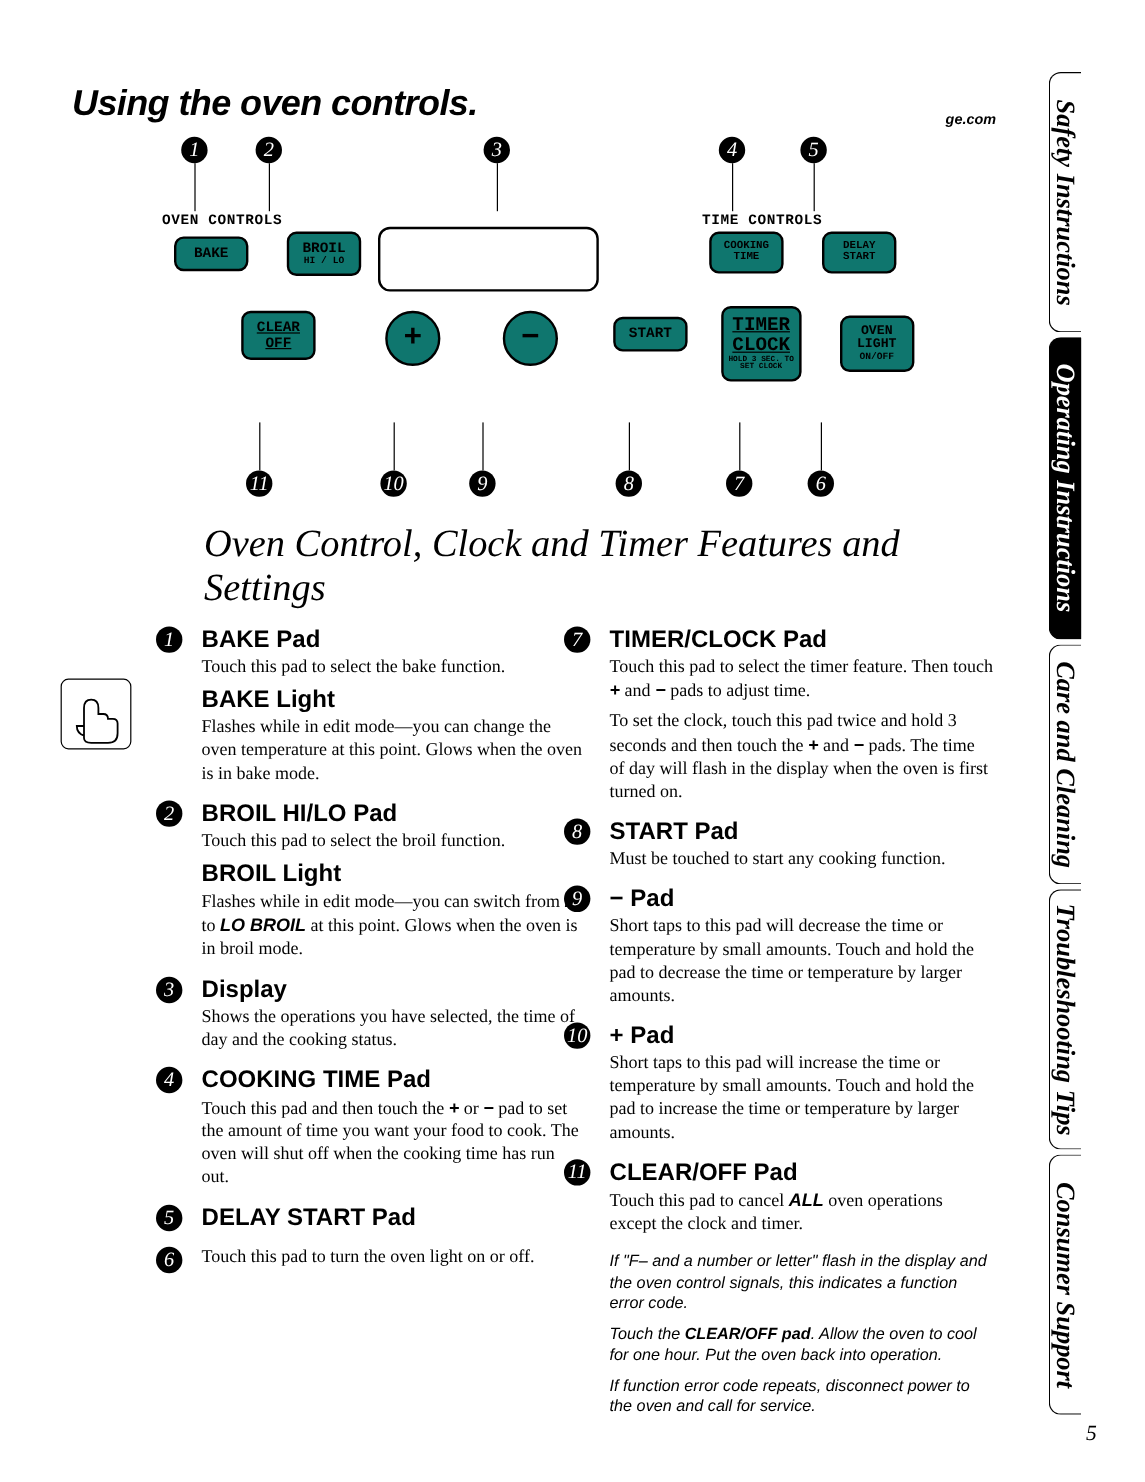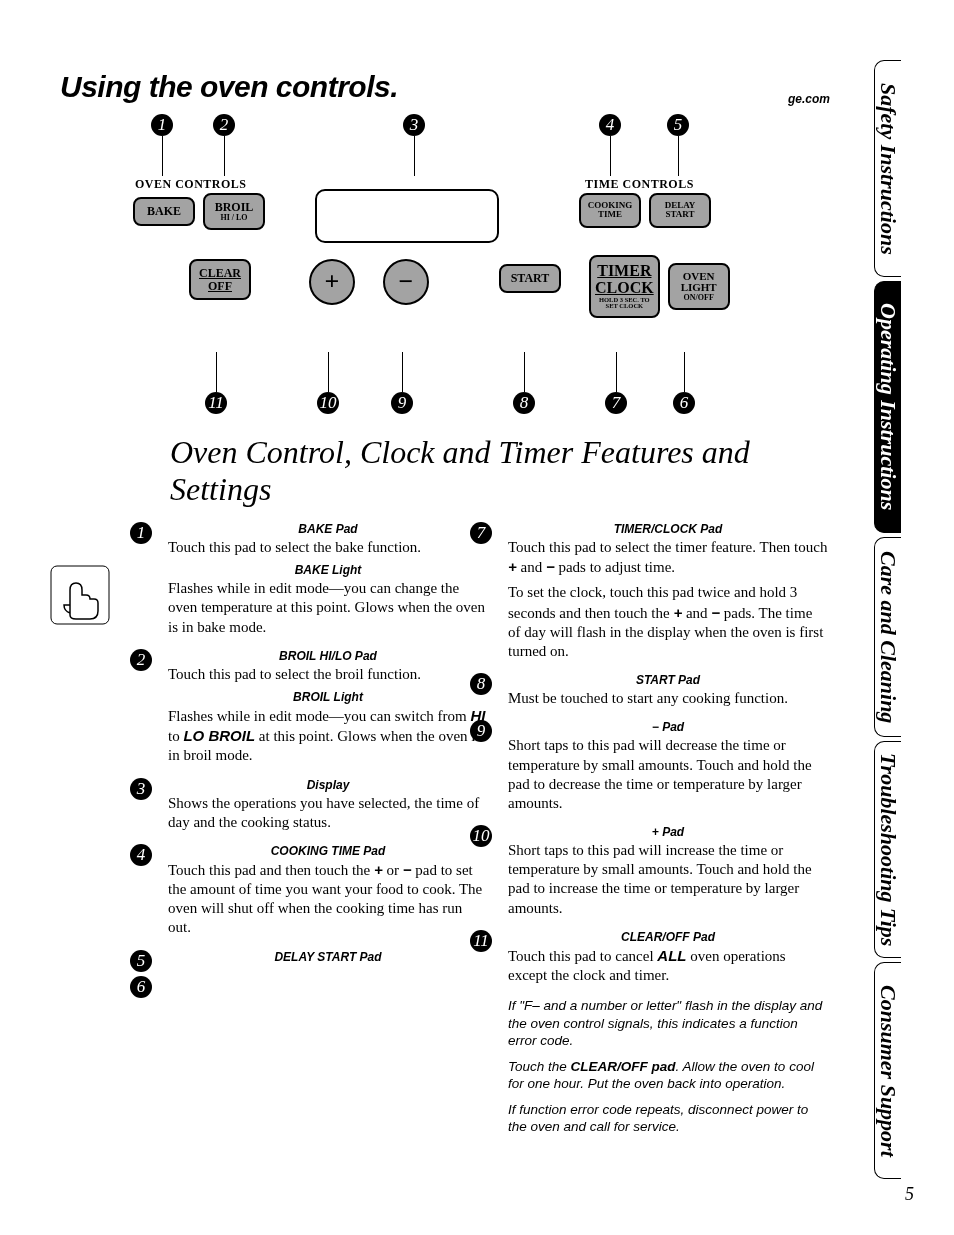--- a/index.html
+++ b/index.html
@@ -86,34 +86,34 @@
     font-size: 17px;
     line-height: 22px;
     text-align: center;
     font-style: italic;
   }
   .lead { width: 1px; background: #000; height: 40px; margin: 0 auto; }
   .panel {
     position: absolute;
     top: 65px; left: 0;
     width: 620px; height: 170px;
-    font-family: Liberation Serif, serif;
+    font-family: Liberation Mono, monospace;
     font-weight: 800;
   }
   .panel .row { position: absolute; display: flex; align-items: center; }
   .btn {
     border: 2px solid #000;
     border-radius: 8px;
     text-align: center;
     padding: 6px 4px;
-    margin: 0 4px;
+    margin: 0 16px;
     font-size: 12px;
     line-height: 1.05;
     min-width: 50px;
-    background: #a3a3a3;
+    background: #0f766e;
   }
   .btn.small { font-size: 9px; }
   .btn.round {
     border-radius: 50%;
     width: 42px; height: 42px;
     min-width: 42px;
     padding: 0;
     display: flex; align-items: center; justify-content: center;
     font-size: 26px;
   }
@@ -147,25 +147,23 @@
   .cols {
     display: flex;
     gap: 20px;
     margin-left: 108px;
   }
   .col { width: 320px; }
   .item { position: relative; margin-bottom: 12px; padding-left: 0; }
   .item .num.abs { position: absolute; left: -38px; top: 0; }
   .ihead {
     font-family: Arial, sans-serif;
-    font-style: italic;
     font-weight: 700;
-    font-size: 12px;
+    font-size: 20px;
     margin: 0 0 2px 0;
-    text-align: center;
   }
   .ibody {
     font-size: 15px;
     line-height: 1.28;
     margin: 0 0 6px 0;
   }
   .ibody .b { font-family: Arial, sans-serif; font-weight: 800; font-style: italic; }
   .note {
     font-family: Arial, sans-serif;
     font-style: italic;
@@ -328,20 +326,21 @@
           <span class="num abs">4</span>
           <p class="ihead">COOKING TIME Pad</p>
           <p class="ibody">Touch this pad and then touch the <span class="b">+</span> or <span class="b">−</span> pad to set the amount of time you want your food to cook. The oven will shut off when the cooking time has run out.</p>
         </div>
         <div class="item">
           <span class="num abs">5</span>
           <p class="ihead">DELAY START Pad</p>
         </div>
         <div class="item">
           <span class="num abs">6</span>
+          <p class="ibody">Touch this pad to turn the oven light on or off.</p>
         </div>
       </div>
     <div class="col" id="col-right">
         <div class="item">
           <span class="num abs">7</span>
           <p class="ihead">TIMER/CLOCK Pad</p>
           <p class="ibody">Touch this pad to select the timer feature. Then touch <span class="b">+</span> and <span class="b">−</span> pads to adjust time.</p>
           <p class="ibody">To set the clock, touch this pad twice and hold 3 seconds and then touch the <span class="b">+</span> and <span class="b">−</span> pads. The time of day will flash in the display when the oven is first turned on.</p>
         </div>
         <div class="item">

